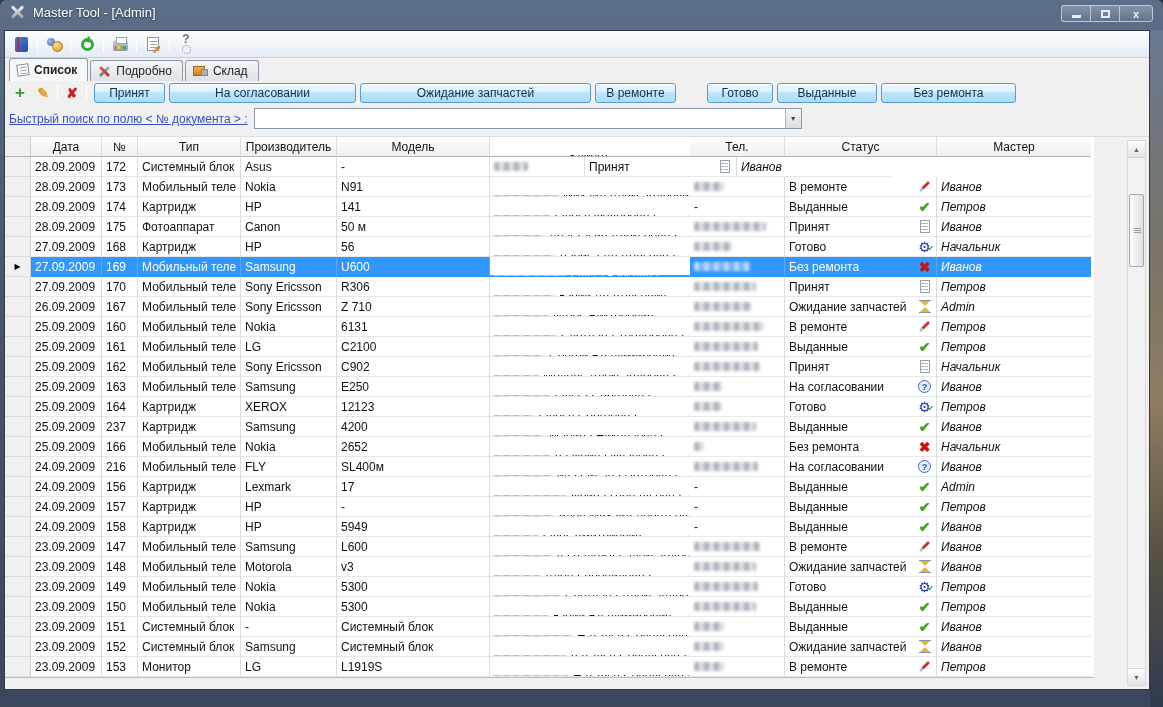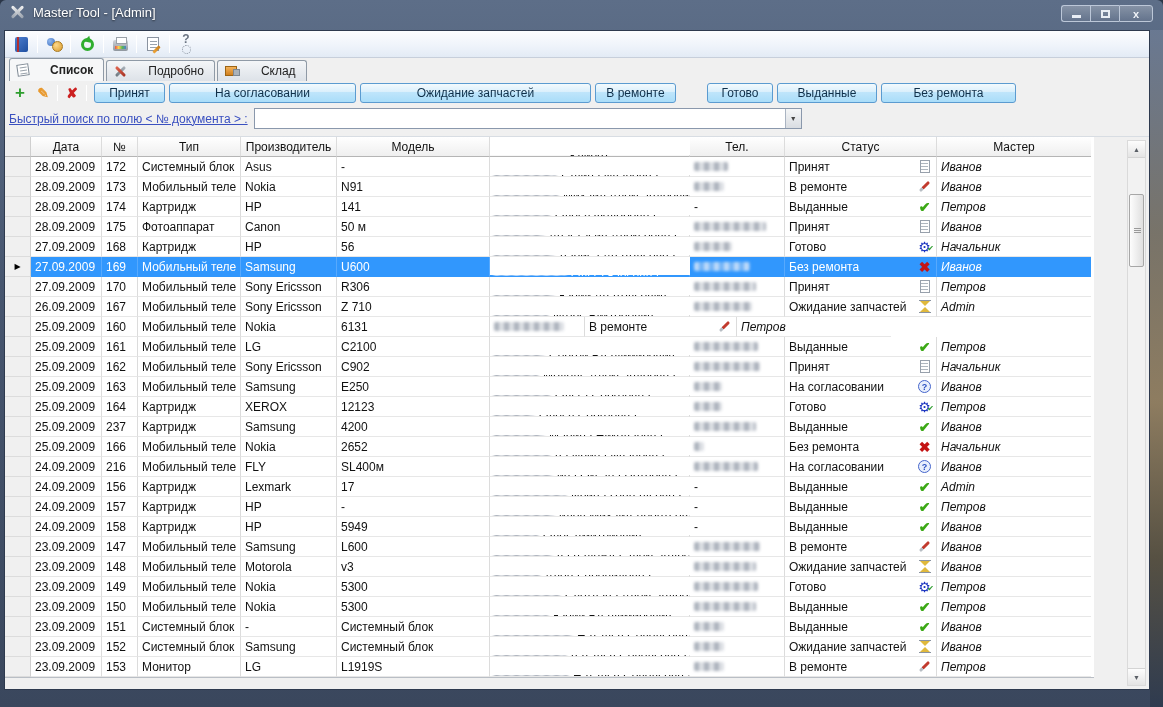--- a/index.html
+++ b/index.html
@@ -52,21 +52,21 @@
   .icon-printer::before { content:""; position:absolute; left:3px; top:-3px; width:9px; height:5px; background:#fff; border:1px solid #9aa1a8; }
   .icon-printer::after { content:""; position:absolute; left:2px; bottom:2px; width:11px; height:3px; background:linear-gradient(90deg,#e6534d,#ffd24d,#58b658,#4d7fd0); }
   .icon-report { width:12px; height:14px; background:#fff; border:1px solid #8a93a0; position:relative; }
   .icon-report::before { content:""; position:absolute; left:2px; top:3px; width:7px; height:1px; background:#9aa3ad; box-shadow:0 3px 0 #9aa3ad, 0 6px 0 #9aa3ad; }
   .icon-report::after { content:""; position:absolute; right:-3px; bottom:-1px; width:9px; height:3px; background:linear-gradient(90deg,#f0a73c,#c97e17); transform:rotate(-45deg); border-radius:1px; }
   .icon-help { color:#6a7482; font-weight:bold; font-size:12px; line-height:10px; text-align:center; }
   .icon-help::after { content:""; display:block; width:7px; height:7px; margin:1px auto 0; border:1px dotted #8a93a0; border-radius:50%; }
 
   
   .tabs { height:23px; display:flex; align-items:flex-end; padding-left:4px; background:#f0f0f0; gap:2px; }
-  .tab { height:21px; display:flex; align-items:center; gap:21px; padding:0 10px 0 7px; cursor:pointer;
+  .tab { height:21px; display:flex; align-items:center; gap:5px; padding:0 10px 0 7px; cursor:pointer;
     border:1px solid #8f9aa6; border-bottom:none; border-radius:3px 3px 0 0;
     background:linear-gradient(180deg,#f4f6f8,#dde2e8); color:#222; position:relative; }
   .tab.active { height:23px; background:#f6f7f8; font-weight:bold; z-index:2; }
   .icon-notepad { width:12px; height:12px; background:#fff; border:1px solid #7d8893; transform:rotate(-8deg); position:relative; }
   .icon-notepad::before { content:""; position:absolute; left:2px; top:2px; width:7px; height:1px; background:#99a2ab; box-shadow:0 3px 0 #99a2ab,0 6px 0 #99a2ab; }
   .icon-tools { width:13px; height:13px; position:relative; }
   .icon-tools::before,.icon-tools::after { content:""; position:absolute; left:5px; top:0; width:3px; height:13px; border-radius:2px; }
   .icon-tools::before { background:linear-gradient(180deg,#aab2ba,#6e7880); transform:rotate(45deg); }
   .icon-tools::after { background:linear-gradient(180deg,#e0654f,#a83324); transform:rotate(-45deg); }
   .icon-truck { width:15px; height:12px; position:relative; }
@@ -250,24 +250,20 @@
             <div class="gcell c7" style="font-style: normal; justify-content: center;">Статус</div>
             <div class="gcell c8" style="font-style: normal; justify-content: center;">Мастер</div>
           </div>
           <div class="grow">
             <div class="gcell mk"></div>
             <div class="gcell c0">28.09.2009</div>
             <div class="gcell c1">172</div>
             <div class="gcell c2">Системный блок</div>
             <div class="gcell c3">Asus</div>
             <div class="gcell c4">-</div>
-            <div class="gcell c5">
-              <span class="blur" style="width: 62px;"></span>
-              <span>Галина Ивановна</span>
-            </div>
             <div class="gcell c6">
               <span class="blur" style="width: 34px;"></span>
             </div>
             <div class="gcell c7">
               <span>Принят</span>
               <span class="sic">
                 <span class="icon-doc"></span>
               </span>
             </div>
             <div class="gcell c8">Иванов</div>
@@ -428,20 +424,24 @@
             </div>
             <div class="gcell c8">Admin</div>
           </div>
           <div class="grow">
             <div class="gcell mk"></div>
             <div class="gcell c0">25.09.2009</div>
             <div class="gcell c1">160</div>
             <div class="gcell c2">Мобильный теле</div>
             <div class="gcell c3">Nokia</div>
             <div class="gcell c4">6131</div>
+            <div class="gcell c5">
+              <span class="blur" style="width: 62px;"></span>
+              <span>Светлана Теодоровна</span>
+            </div>
             <div class="gcell c6">
               <span class="blur" style="width: 70px;"></span>
             </div>
             <div class="gcell c7">
               <span>В ремонте</span>
               <span class="sic">
                 <span class="icon-screw"></span>
               </span>
             </div>
             <div class="gcell c8">Петров</div>

